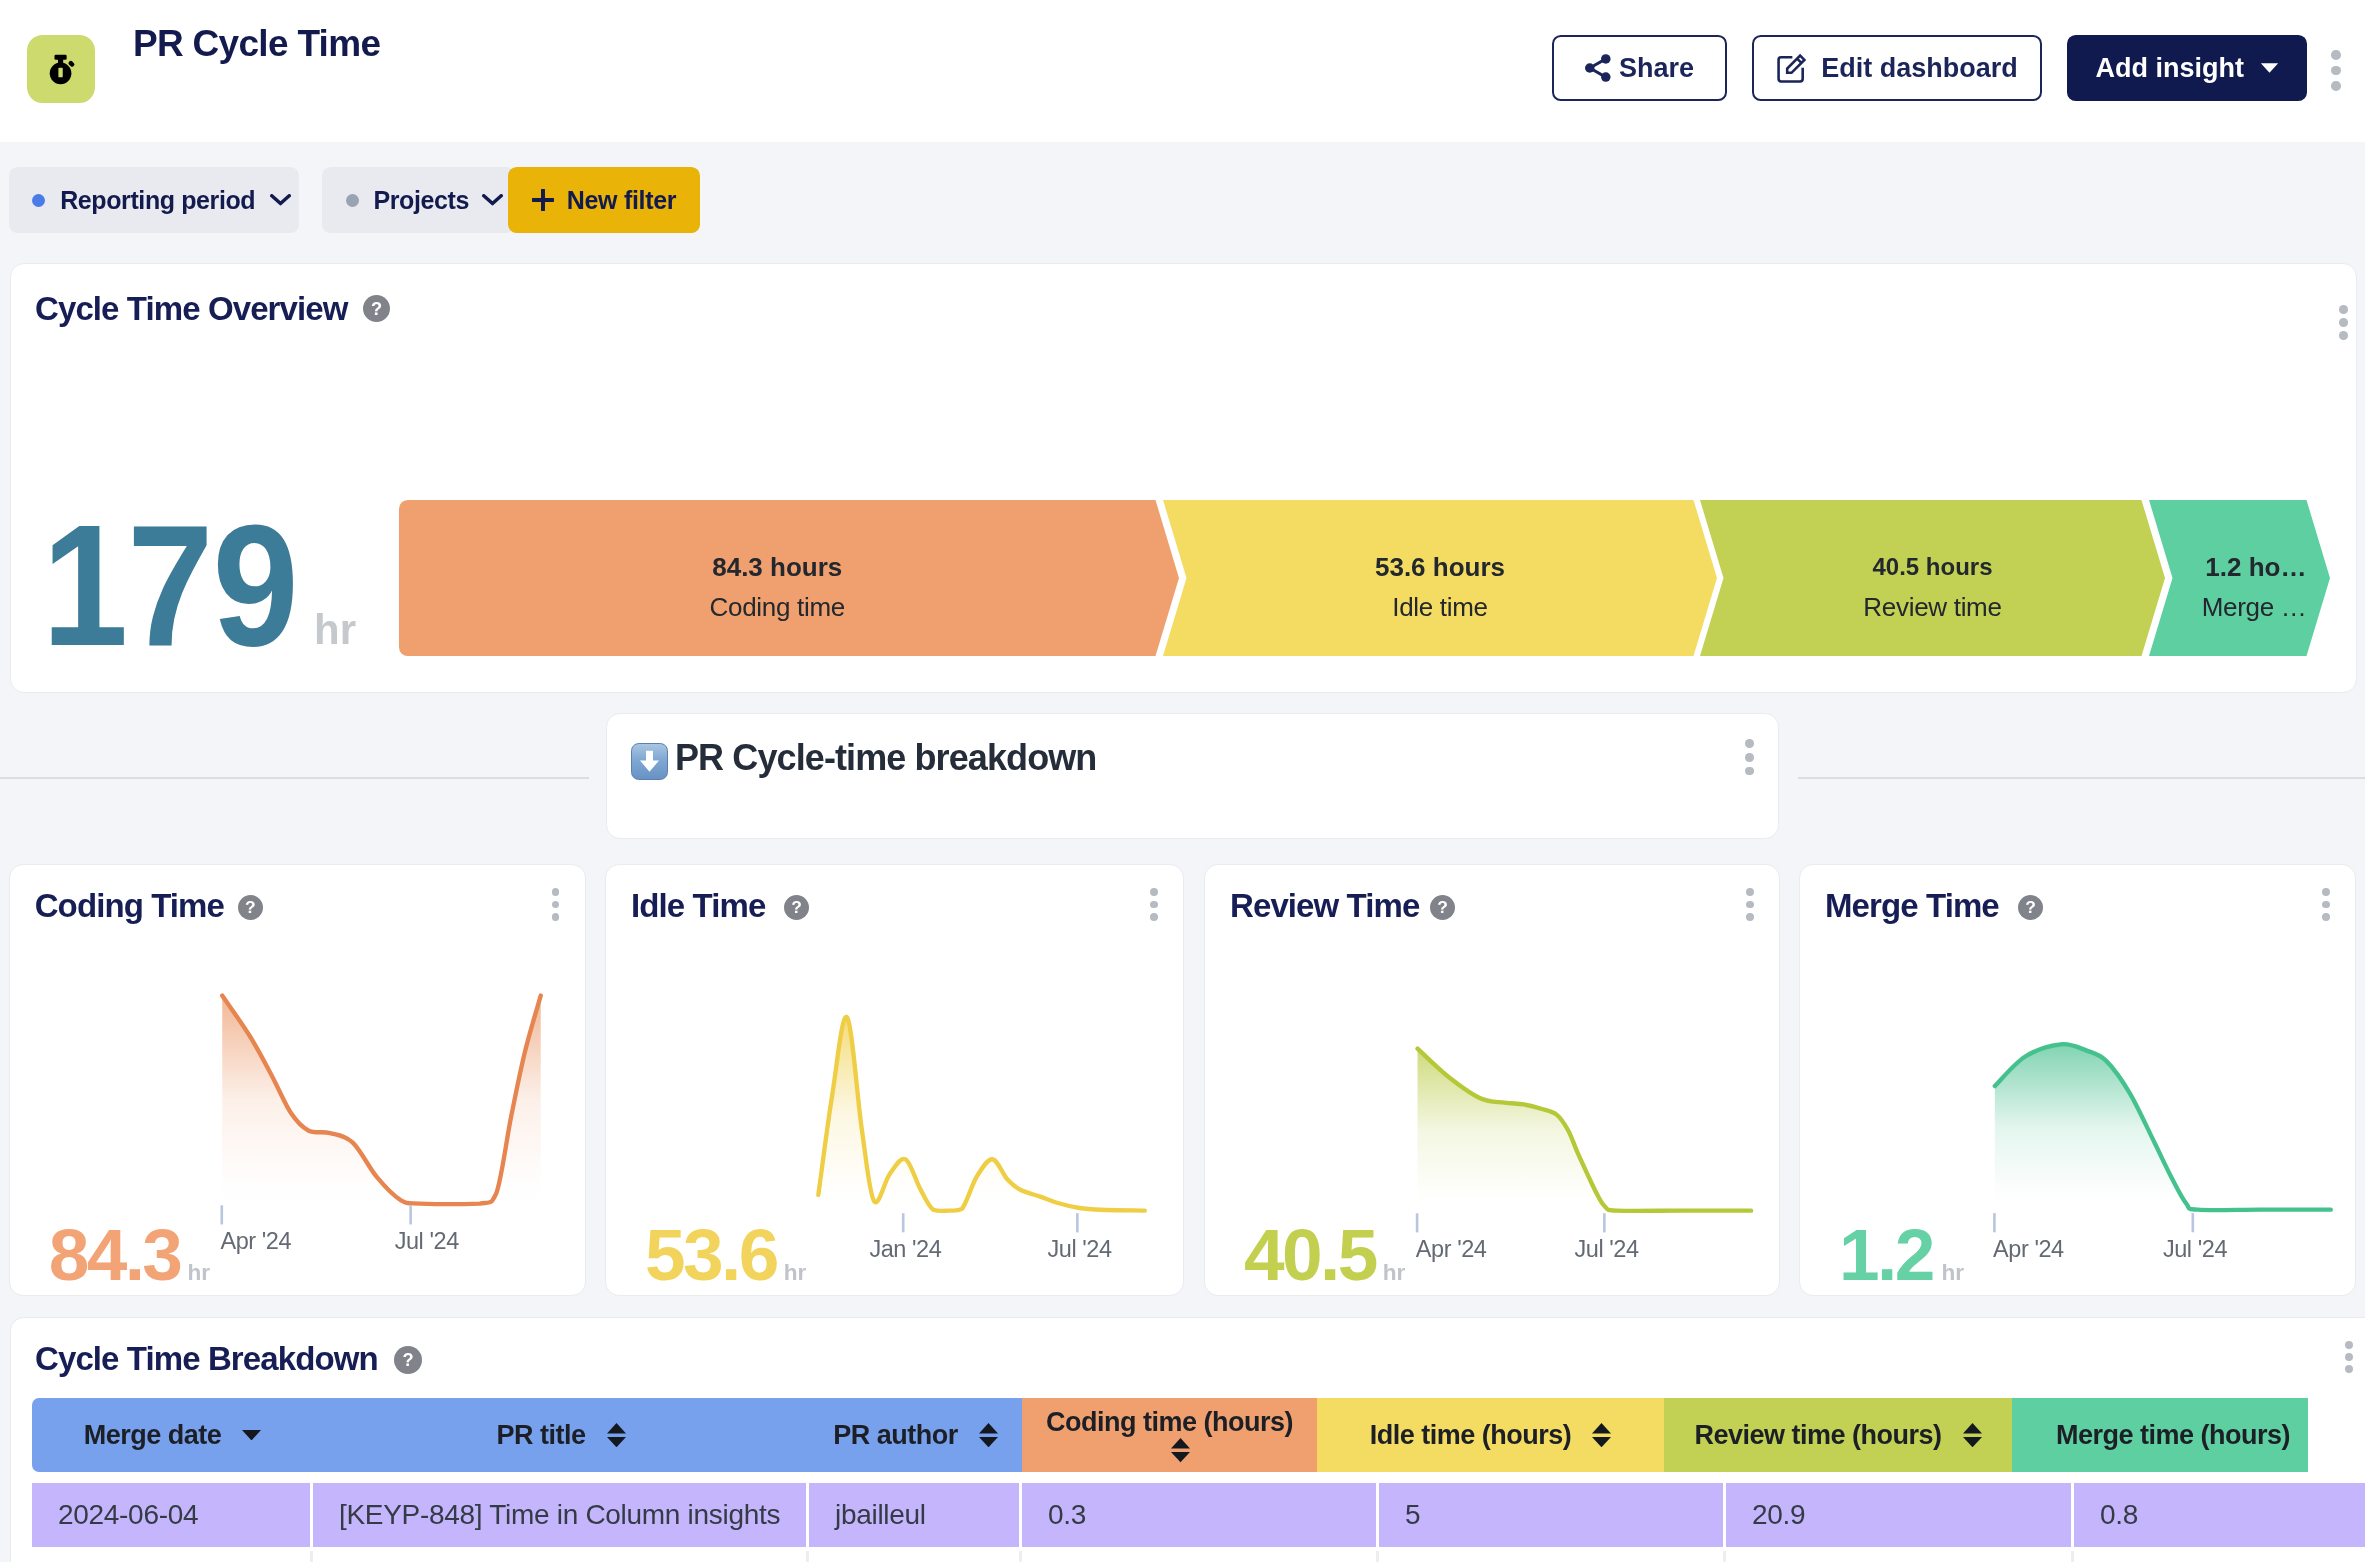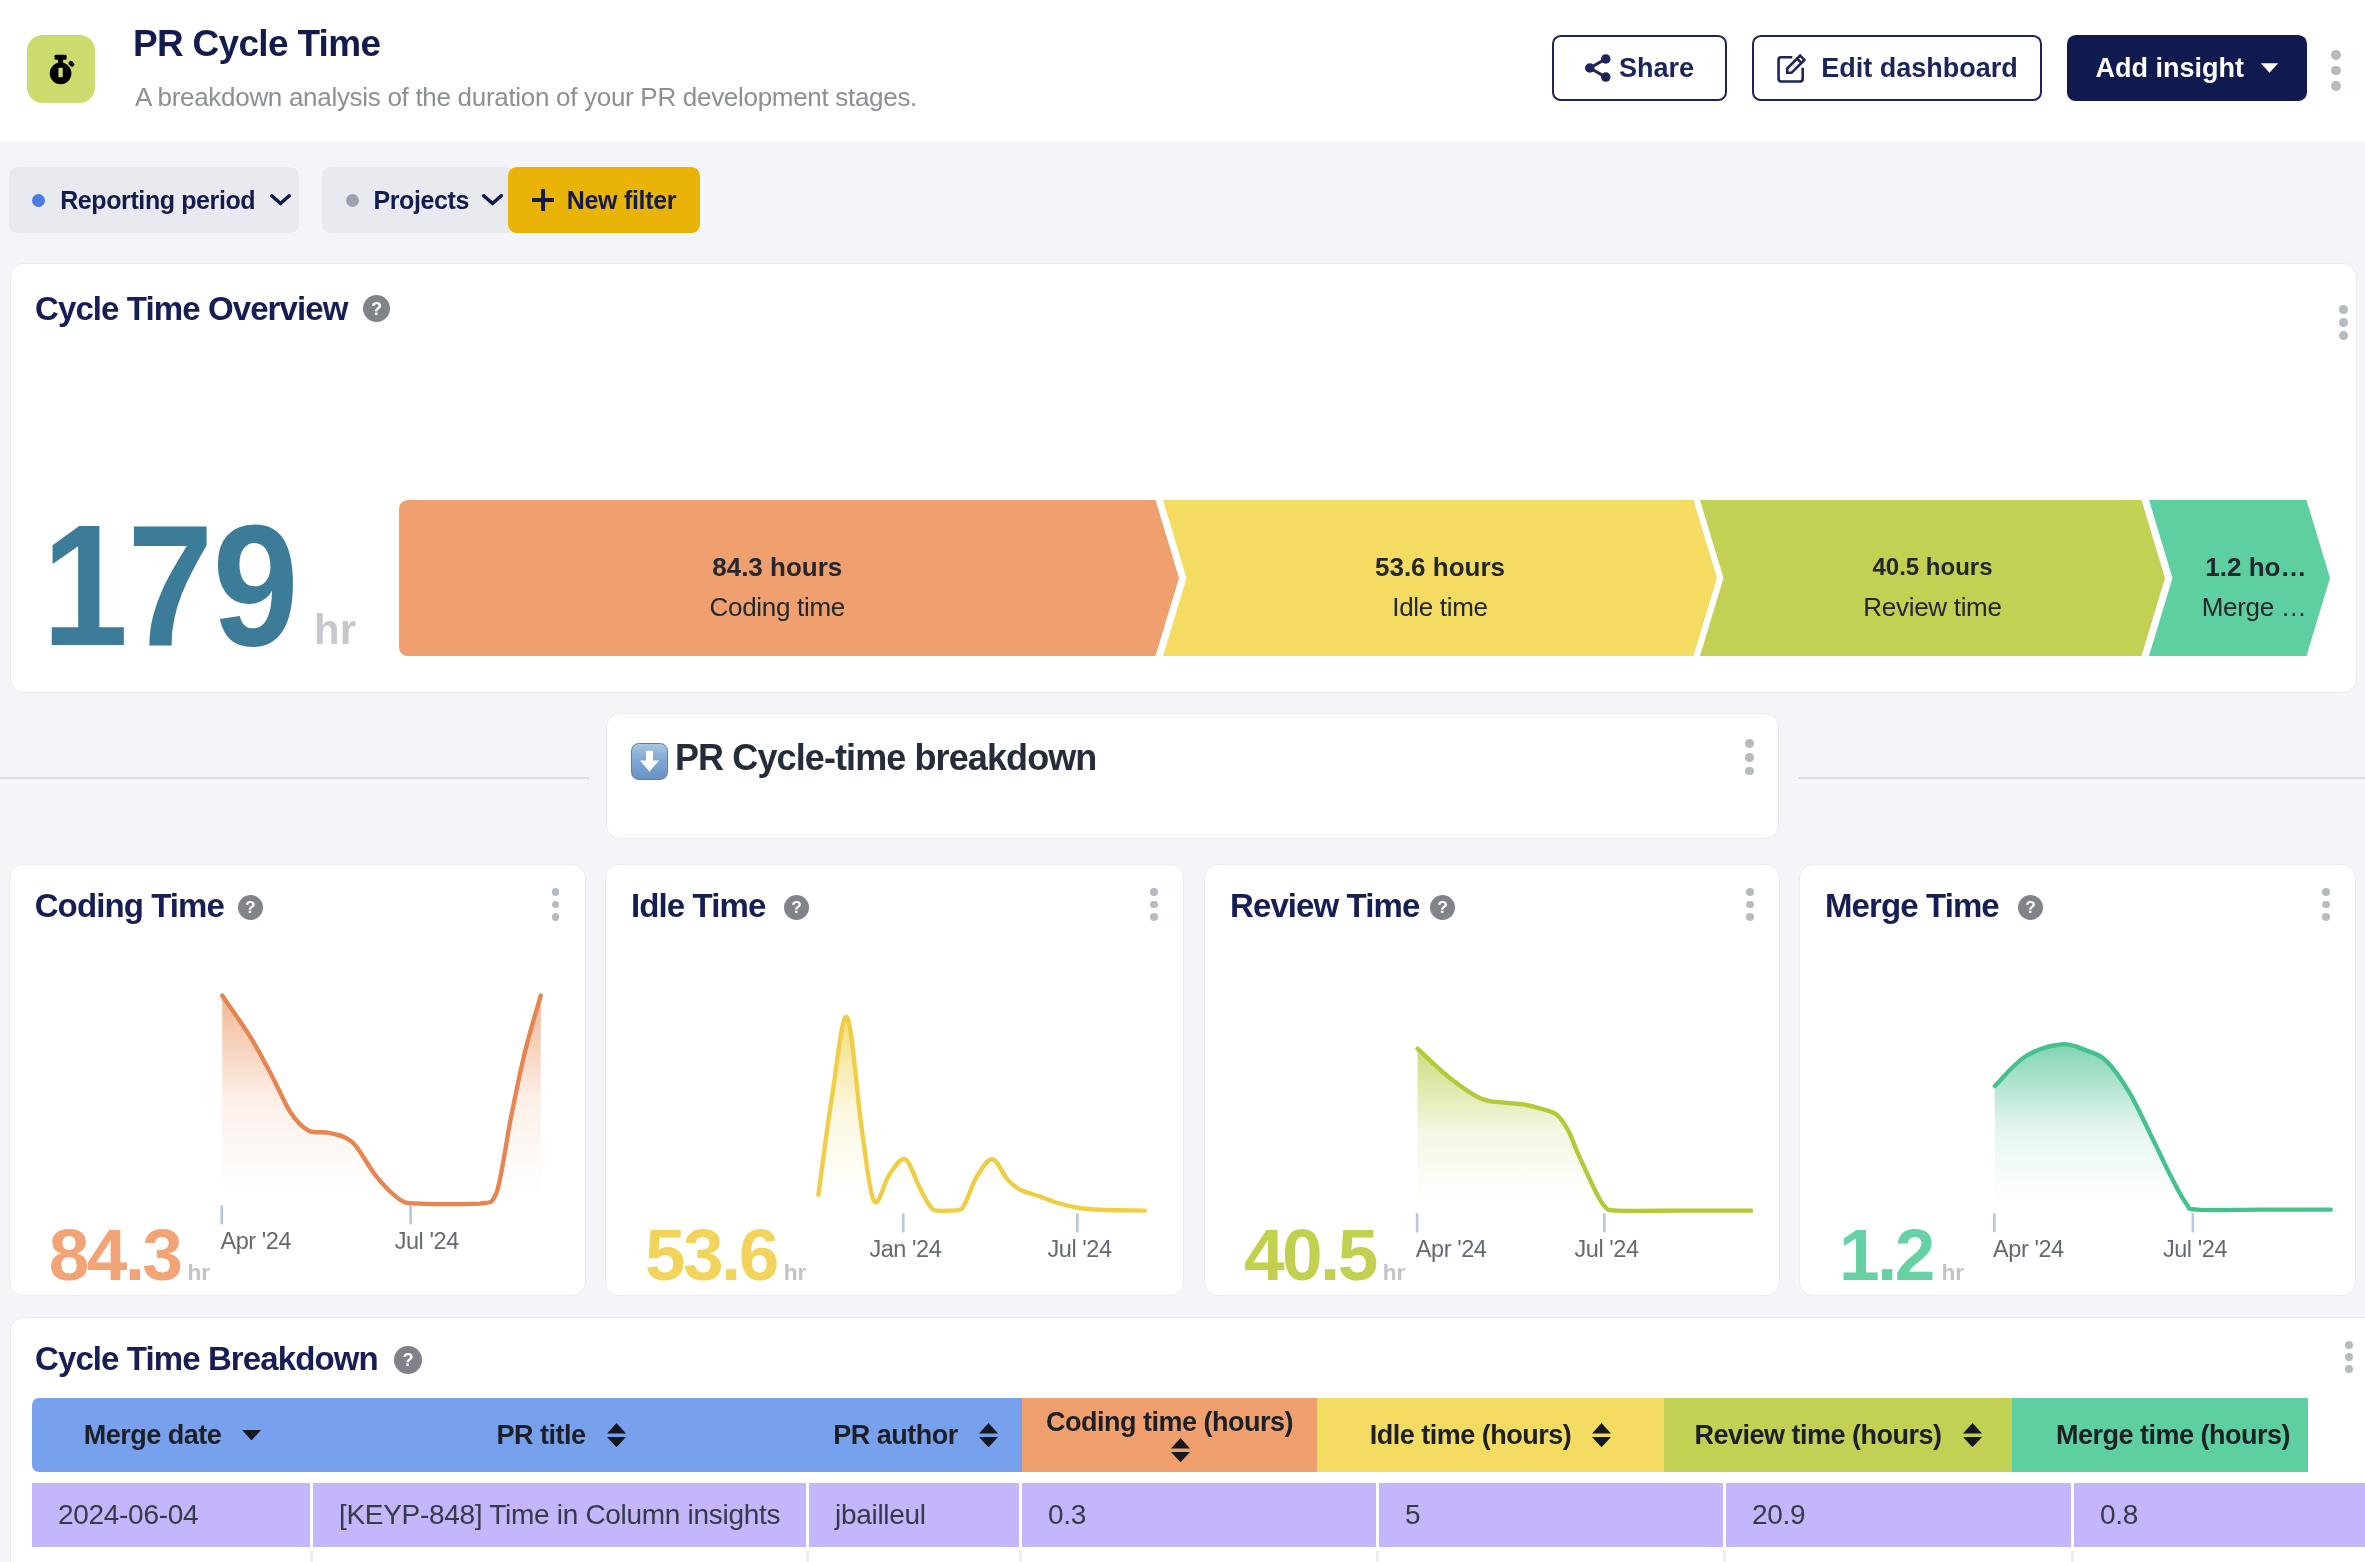--- a/index.html
+++ b/index.html
@@ -24,21 +24,20 @@
   <div class="abs" style="left:27px;top:35px;width:68px;height:68px;border-radius:15.7px;background:#cdda6e;display:flex;align-items:center;justify-content:center;">
     <svg width="40" height="40" viewBox="0 0 46 46">
       <circle cx="22.5" cy="28" r="12.5" fill="#000"></circle>
       <rect x="19.5" y="10" width="6" height="8" fill="#000"></rect>
       <rect x="15.5" y="6.5" width="14" height="6" rx="1.5" fill="#000"></rect>
       <rect x="31.5" y="14.5" width="7" height="5" rx="2" fill="#000" transform="rotate(45 35 17)"></rect>
       <rect x="20" y="21.5" width="5" height="11" rx="1" fill="#cdda6e"></rect>
     </svg>
   </div>
   <div class="abs" style="left:133px;top:25px;font-size:37px;letter-spacing:-0.7px;font-weight:700;color:#131b4e;line-height:1;white-space:nowrap;">PR Cycle Time</div>
-  <div class="abs" style="left:135px;top:84px;font-size:26px;letter-spacing:-0.3px;color:#8b9097;line-height:1;white-space:nowrap;">A breakdown analysis of the duration of your PR development stages.</div>
 
   <div class="abs" style="left:1552px;top:35px;width:175px;height:66px;border:2.6px solid #1b2559;border-radius:8.7px;background:#fff;display:flex;align-items:center;justify-content:center;gap:8px;">
     <svg width="26" height="28" viewBox="0 0 30 32">
       <circle cx="24" cy="5.5" r="5.5" fill="#1b2559"></circle>
       <circle cx="5.5" cy="16" r="5.5" fill="#1b2559"></circle>
       <circle cx="24" cy="26.5" r="5.5" fill="#1b2559"></circle>
       <path d="M5.5 16 L24 5.5 M5.5 16 L24 26.5" stroke="#1b2559" stroke-width="3.4"></path>
     </svg>
     <span style="font-size:27px;font-weight:700;color:#1b2559;">Share</span>
   </div>

